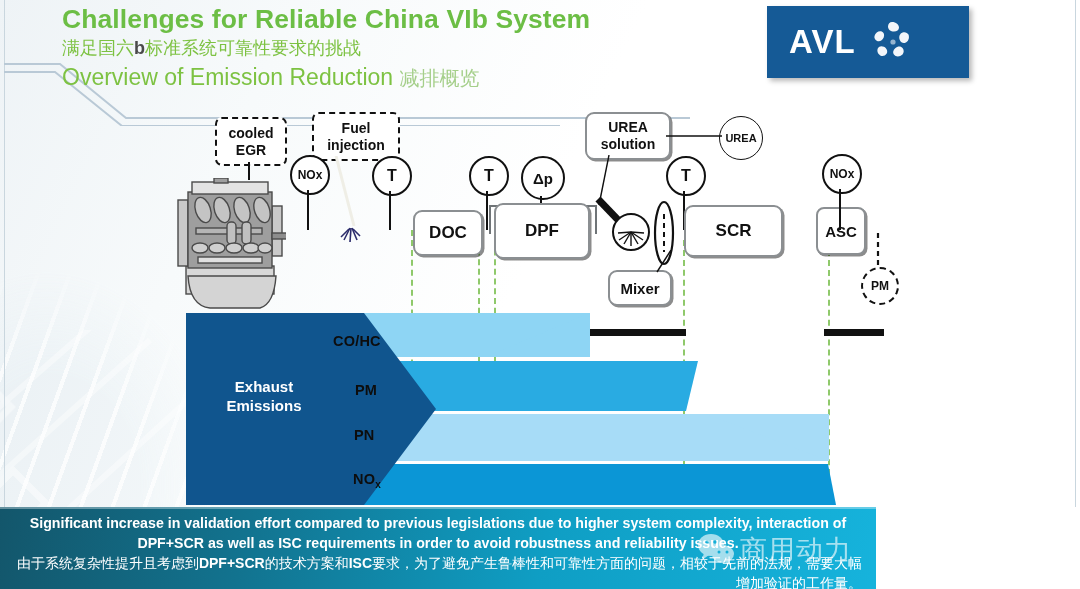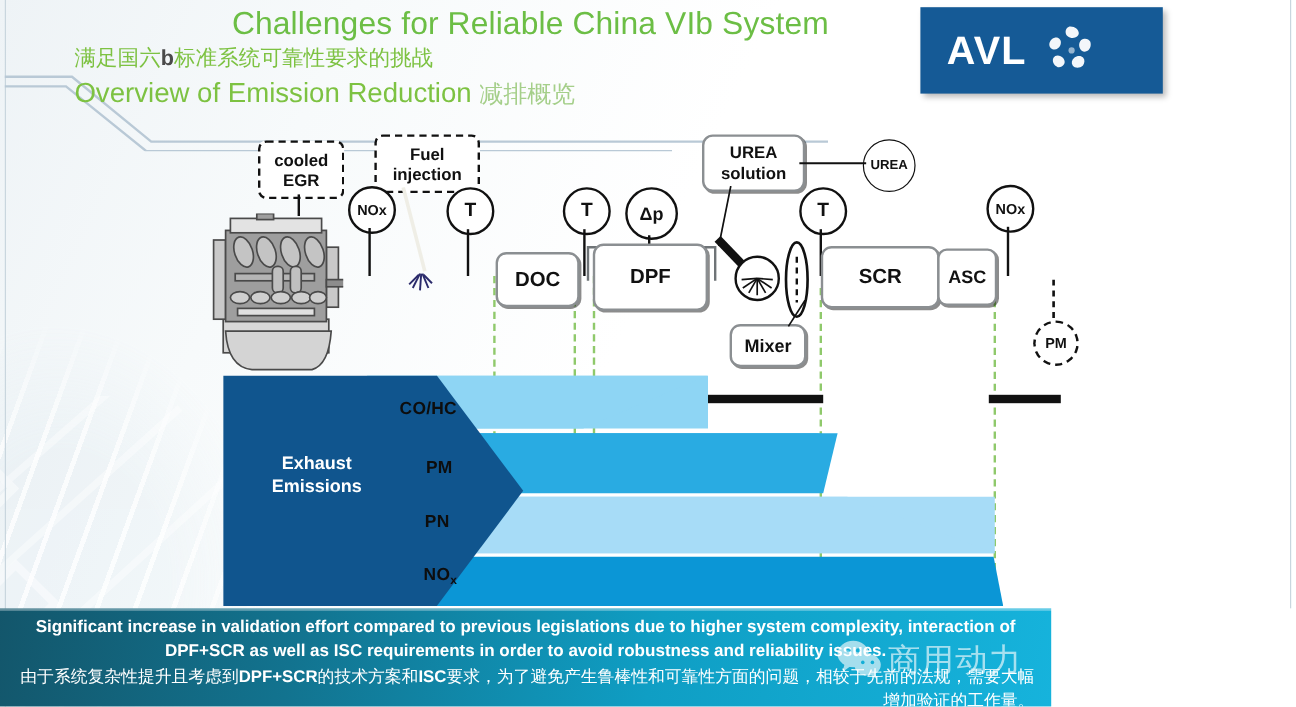--- a/index.html
+++ b/index.html
@@ -19,42 +19,42 @@
       linear-gradient(120deg,#e3ecf1 0%,#f2f7f9 60%,rgba(255,255,255,0) 100%);
     transform:rotate(-8deg);opacity:.85;
     -webkit-mask-image:radial-gradient(closest-side at 30% 60%,#000 50%,transparent 100%);
             mask-image:radial-gradient(closest-side at 30% 60%,#000 50%,transparent 100%);}
   .bg-diamonds{position:absolute;left:-40px;top:330px;width:320px;height:260px;opacity:.5;}
   .bg-left-rule{position:absolute;left:4px;top:0;width:1px;height:589px;background:#c9d6de;}
   .bg-right-rule{position:absolute;right:4px;top:0;width:1px;height:507px;background:#c9d6de;}
 
   
   .title-wrap{position:absolute;left:62px;top:4px;width:760px;}
-  .title-en{font-size:26.5px;font-weight:normal;color:#6cbe45;letter-spacing:.1px;line-height:30px;white-space:nowrap;text-align:center;}
+  .title-en{font-size:26.5px;font-weight:bold;color:#6cbe45;letter-spacing:.1px;line-height:30px;white-space:nowrap;}
   .title-cn{font-size:18px;color:#7dc242;line-height:28px;white-space:nowrap;}
   .title-cn b{color:#4a4a4a;font-weight:bold;}
   .subtitle{font-size:23px;color:#7dc242;line-height:30px;white-space:nowrap;font-weight:400;}
   .subtitle .cn{font-size:20px;color:#a5cf8a;text-align:center;}
 
   
   .deco-lines{position:absolute;left:0;top:56px;width:720px;height:70px;pointer-events:none;}
 
   
   .logo{position:absolute;left:767px;top:6px;width:202px;height:72px;background:#155a96;
     box-shadow:3px 3px 5px rgba(0,0,0,.28);display:flex;align-items:center;}
   .logo-text{color:#fff;font-size:33px;font-weight:bold;letter-spacing:1px;margin-left:22px;}
   .logo-mark{margin-left:13px;width:48px;height:48px;}
 
   
   .diagram{position:absolute;left:0;top:100px;width:1080px;height:215px;}
   .pipe{position:absolute;height:7px;background:#111;top:229px;}
   .box{position:absolute;border:2.2px solid #8b8f92;border-radius:9px;background:#fff;
     display:flex;align-items:center;justify-content:center;font-weight:bold;color:#111;
     box-shadow:1.5px 1.5px 0 rgba(0,0,0,.45);}
-  .box.small{border-radius:8px;}
+  .box.small{border-radius:8px;margin-left:35px;}
   .sensor{position:absolute;border:2.2px solid #111;border-radius:50%;background:#fff;
     display:flex;align-items:center;justify-content:center;font-weight:bold;color:#111;}
   .dashbox{position:absolute;border:2.4px dashed #111;border-radius:7px;background:#fff;
     display:flex;align-items:center;justify-content:center;text-align:center;
     font-weight:bold;color:#111;line-height:17px;}
   .dashcircle{position:absolute;border:2.4px dashed #111;border-radius:50%;background:#fff;
     display:flex;align-items:center;justify-content:center;font-weight:bold;color:#111;}
   .stem{position:absolute;width:2.4px;background:#111;}
   .vline{position:absolute;width:0;border-left:2px dashed #8fc96b;}
 

